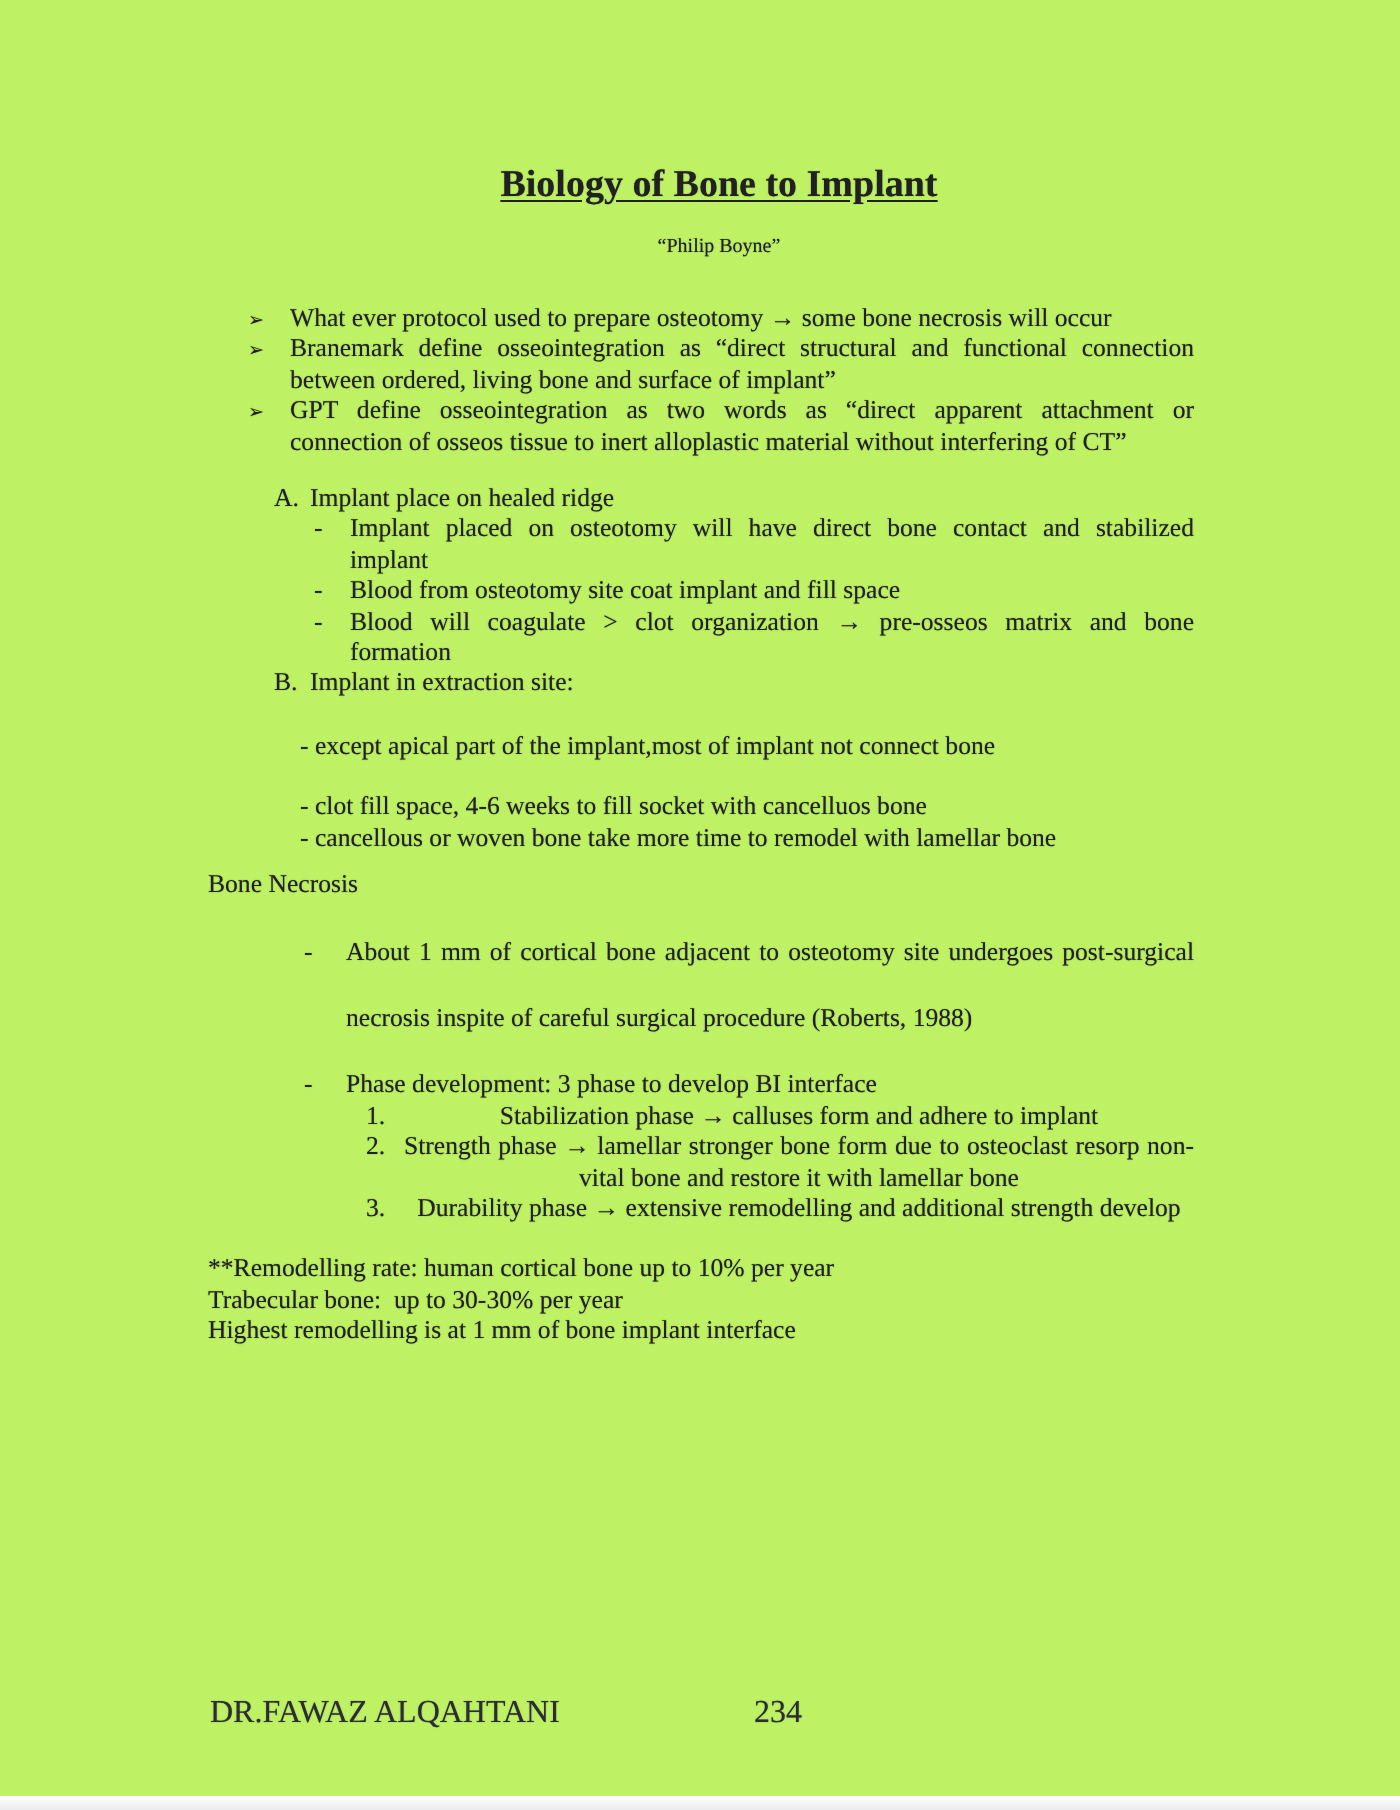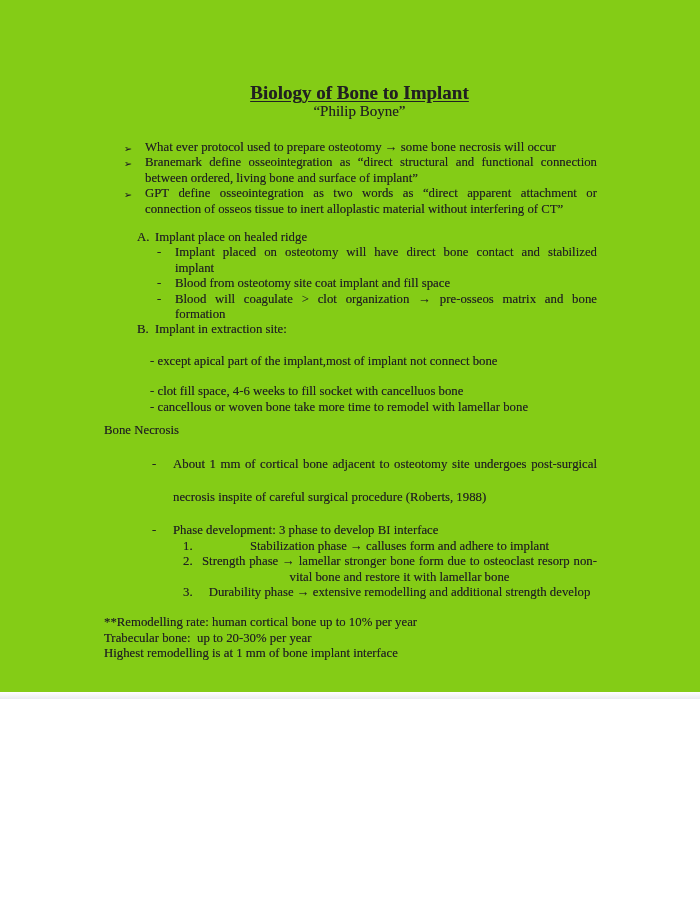--- a/index.html
+++ b/index.html
@@ -1,30 +1,30 @@
 <!DOCTYPE html>
 <html><head>
 <meta charset="utf-8">
 <style>
   html,body { margin:0; padding:0; background:#fff; }
   .page {
-    position:relative; width:700px; height:699px; overflow:hidden;
-    background:#84cc16;
+    position:relative; width:700px; height:905px; overflow:hidden;
+    background:#bef264;
     font-family:"Liberation Serif", serif;
     color:#212121;
     text-shadow:0 0 0.6px rgba(40,40,40,0.55);
   }
   .content { position:absolute; left:104px; top:0; width:493px; padding-top:82px; }
 
   .title-block { text-align:center; transform:translateX(9px); }
   .doc-title {
     font-size:19px; font-weight:bold; line-height:21px;
     text-decoration:underline; text-underline-offset:2px;
   }
-  .doc-subtitle { font-size:15px; line-height:15px; margin-top:1px; }
+  .doc-subtitle { font-size:10px; line-height:15px; margin-top:13px; }
 
   .line { position:relative; font-size:12.8px; line-height:15.4px; }
   .line .txt { display:block; white-space:pre-wrap; }
   .line .pfx { position:absolute; top:0; line-height:15.4px; }
 
   .just .txt { white-space:normal; text-align:justify; text-align-last:justify; text-justify:inter-word; }
 
   .ind-bullet .txt { padding-left:41px; }
   .ind-bullet .pfx { left:20px; font-family:"DejaVu Sans", sans-serif; font-size:9.5px; top:1px; }
 
@@ -165,21 +165,21 @@
         <span class="pfx">3.</span>
         <span class="txt">Durability phase → extensive remodelling and additional strength develop</span>
       </div>
     </div>
 
     <div class="block m15">
       <div class="line ind-plain">
         <span class="txt">**Remodelling rate: human cortical bone up to 10% per year</span>
       </div>
       <div class="line ind-plain">
-        <span class="txt">Trabecular bone:  up to 20-30% per year</span>
+        <span class="txt">Trabecular bone:  up to 30-30% per year</span>
       </div>
       <div class="line ind-plain">
         <span class="txt">Highest remodelling is at 1 mm of bone implant interface</span>
       </div>
     </div>
 
   </div>
 
   <div class="footer">
     <span class="author">DR.FAWAZ ALQAHTANI</span>

